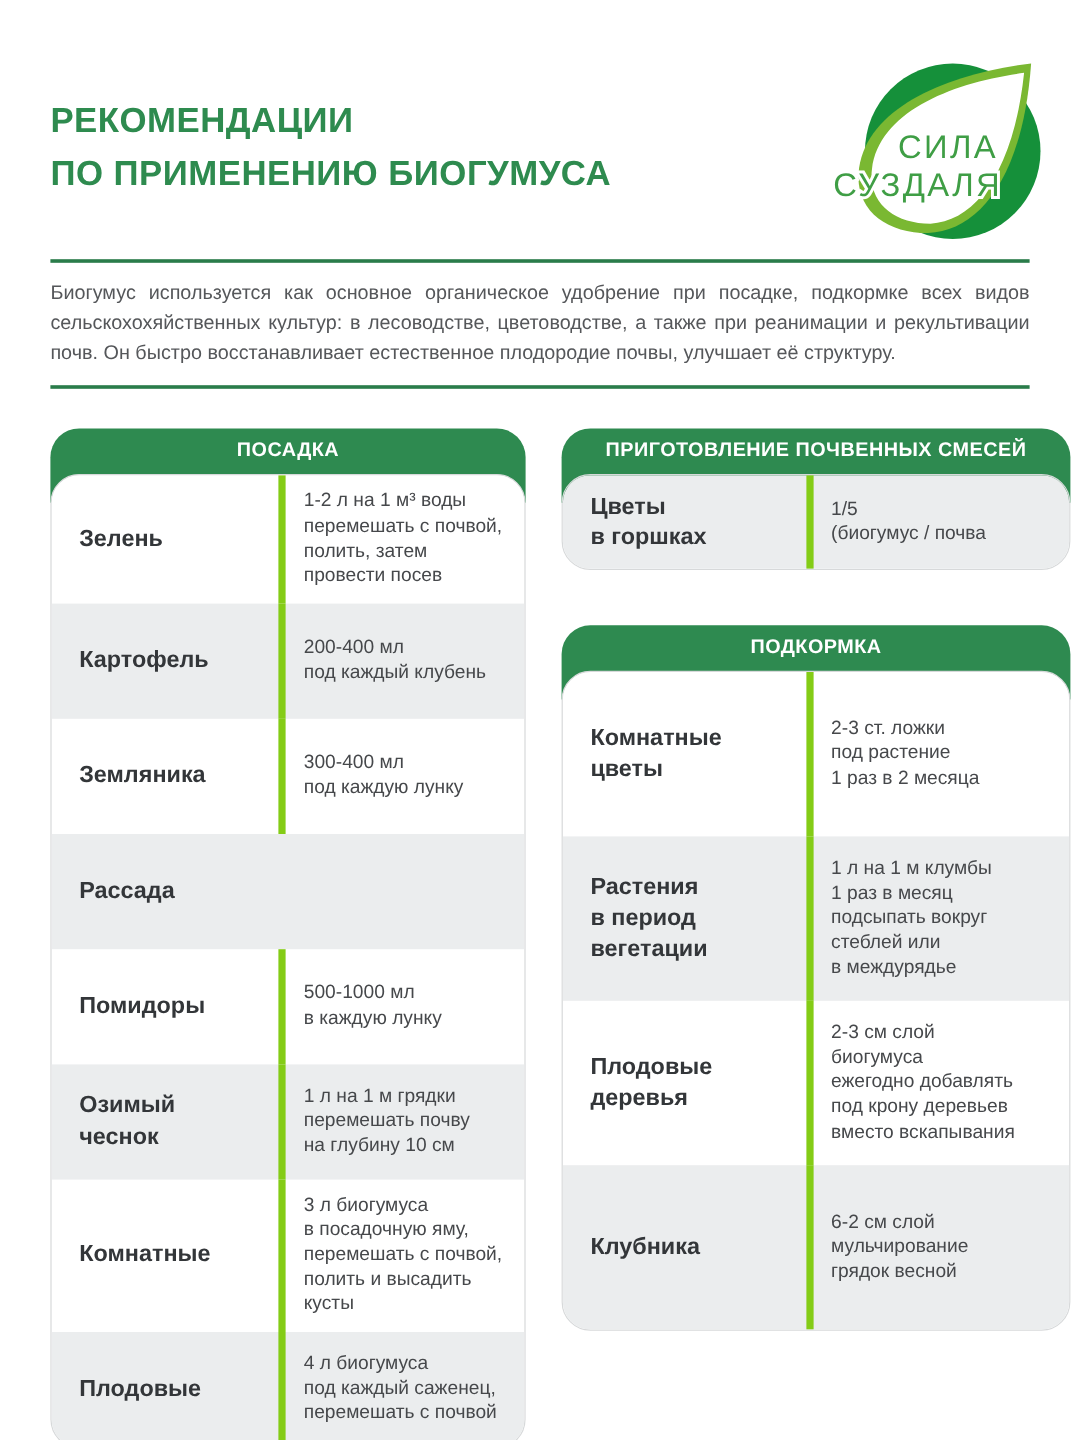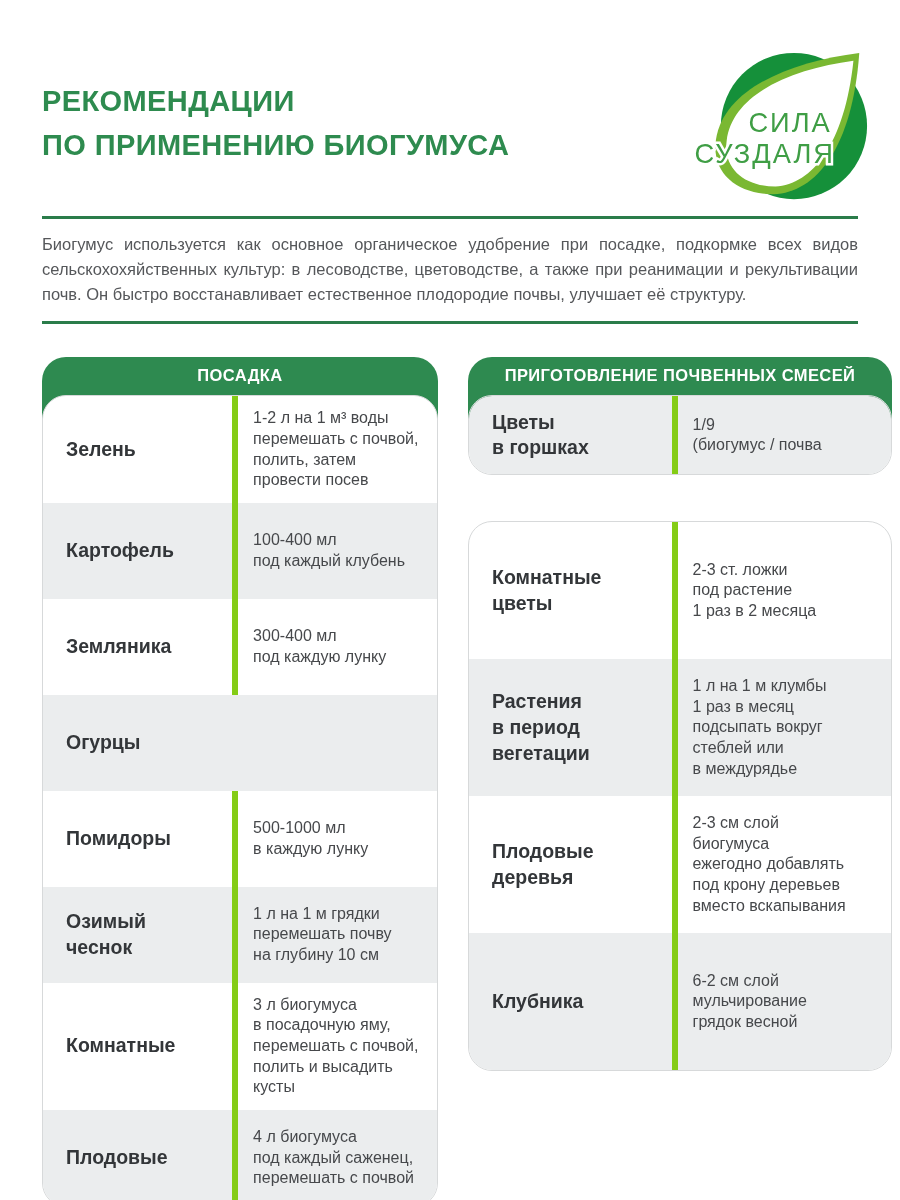--- a/index.html
+++ b/index.html
@@ -110,30 +110,30 @@
         <div class="t-body">
           <div class="t-row">
             <div class="cell-name">Зелень</div>
             <div class="cell-val">1-2 л на 1 м³ воды
 перемешать с почвой,
 полить, затем
 провести посев</div>
           </div>
           <div class="t-row alt">
             <div class="cell-name">Картофель</div>
-            <div class="cell-val">100-400 мл
+            <div class="cell-val">200-400 мл
 под каждый клубень</div>
           </div>
           <div class="t-row">
             <div class="cell-name">Земляника</div>
             <div class="cell-val">300-400 мл
 под каждую лунку</div>
           </div>
           <div class="t-row alt">
-            <div class="cell-name">Огурцы</div>
+            <div class="cell-name">Рассада</div>
           </div>
           <div class="t-row">
             <div class="cell-name">Помидоры</div>
             <div class="cell-val">500-1000 мл
 в каждую лунку</div>
           </div>
           <div class="t-row alt">
             <div class="cell-name">Озимый
 чеснок</div>
             <div class="cell-val">1 л на 1 м грядки
@@ -161,27 +161,30 @@
     <div class="col-right">
 
       <div class="table smesi">
         <div class="t-head">
           <span>ПРИГОТОВЛЕНИЕ ПОЧВЕННЫХ СМЕСЕЙ</span>
         </div>
         <div class="t-body">
           <div class="t-row alt">
             <div class="cell-name">Цветы
 в горшках</div>
-            <div class="cell-val">1/9
+            <div class="cell-val">1/5
 (биогумус / почва</div>
           </div>
         </div>
       </div>
 
       <div class="table podkormka">
+        <div class="t-head">
+          <span>ПОДКОРМКА</span>
+        </div>
         <div class="t-body">
           <div class="t-row">
             <div class="cell-name">Комнатные
 цветы</div>
             <div class="cell-val">2-3 ст. ложки
 под растение
 1 раз в 2 месяца</div>
           </div>
           <div class="t-row alt">
             <div class="cell-name">Растения

